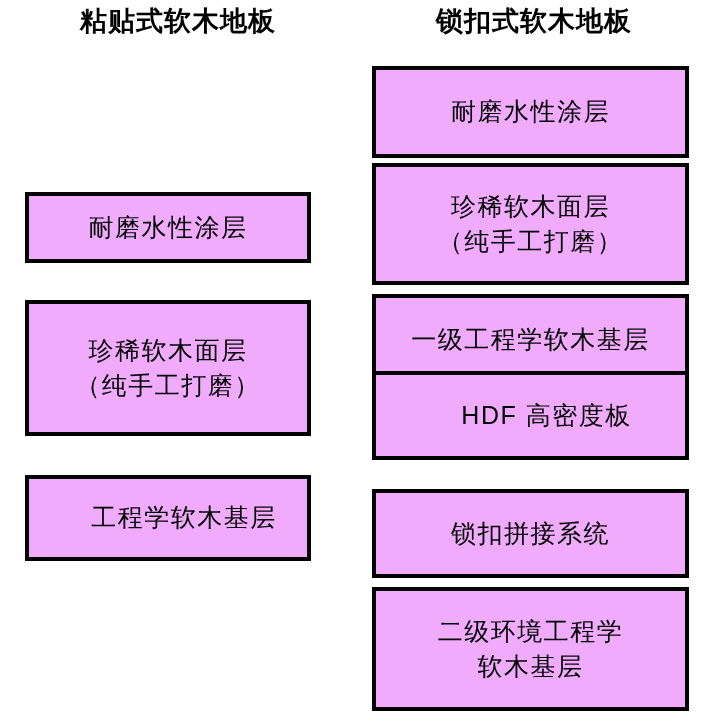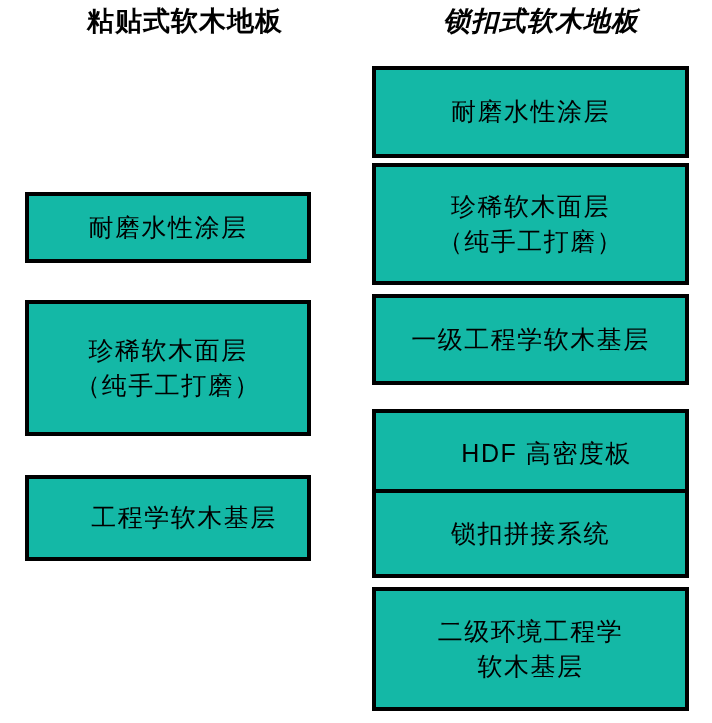--- a/index.html
+++ b/index.html
@@ -34,30 +34,29 @@
   .col-title {
     position: absolute;
     left: 0;
     width: 356px;
     text-align: center;
     font-size: 27px;
     font-weight: 700;
     letter-spacing: 1px;
     line-height: 1;
     white-space: nowrap;
-    margin-left: 7px;
   }
   .column.left  .col-title { top: 8px; }
-  .column.right .col-title { top: 8px; font-style: italic; }
+  .column.right .col-title { top: 8px; }
 
   .layer-box {
     position: absolute;
     box-sizing: border-box;
     border: 4px solid #000000;
-    background: #14b8a6;
+    background: #f0abfc;
     display: flex;
     flex-direction: column;
     align-items: center;
     justify-content: center;
     text-align: center;
   }
   .layer-line {
     font-size: 25px;
     font-weight: 400;
     line-height: 1.42;
@@ -69,21 +68,21 @@
   .column.left .layer-box { left: 25px; width: 286px; }
   .lb-0 { top: 192px; height: 71px; }
   .lb-1 { top: 300px; height: 136px; }
   .lb-2 { top: 475px; height: 86px; padding-left: 32px; }
 
   
   .column.right .layer-box { left: 16px; width: 317px; }
   .rb-0 { top: 66px;  height: 92px; }
   .rb-1 { top: 163px; height: 122px; }
   .rb-2 { top: 294px; height: 91px; }
-  .rb-3 { top: 409px; height: 89px; padding-left: 32px; }
+  .rb-3 { top: 371px; height: 89px; padding-left: 32px; }
   .rb-4 { top: 489px; height: 89px; }
   .rb-5 { top: 587px; height: 124px; }
 </style>
 </head>
 <body>
 
 <div class="diagram">
 
   <div class="column left">
     <div class="col-title">粘贴式软木地板</div>

